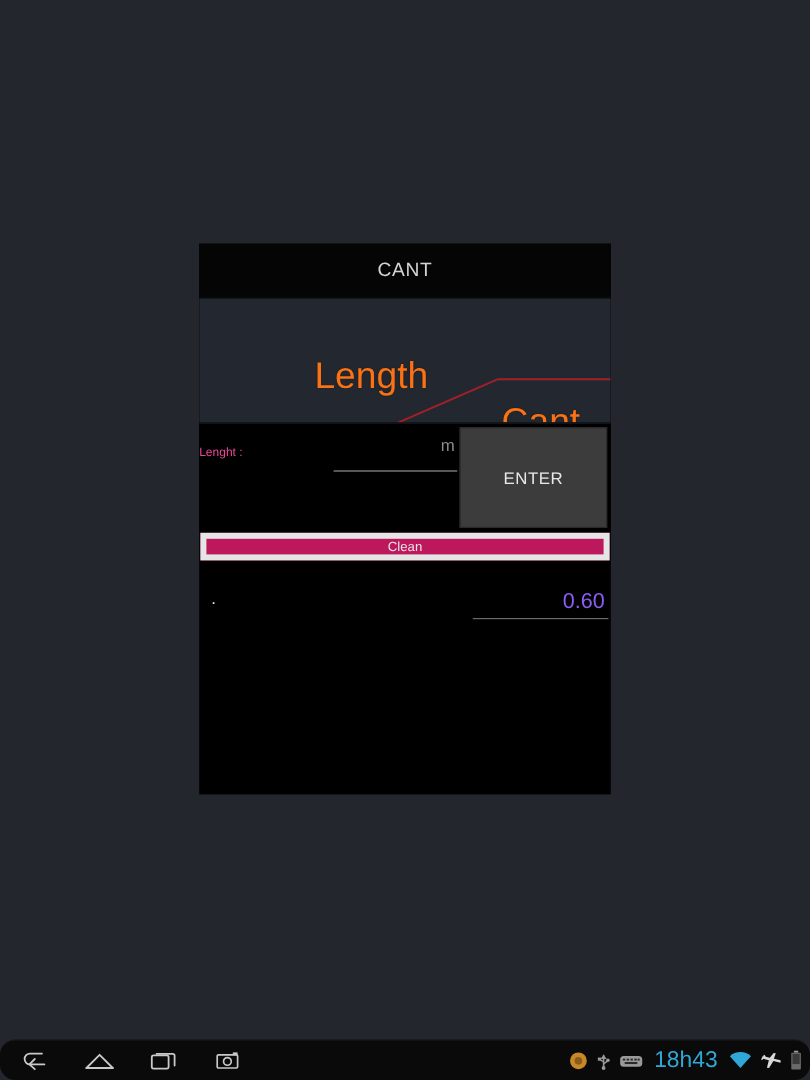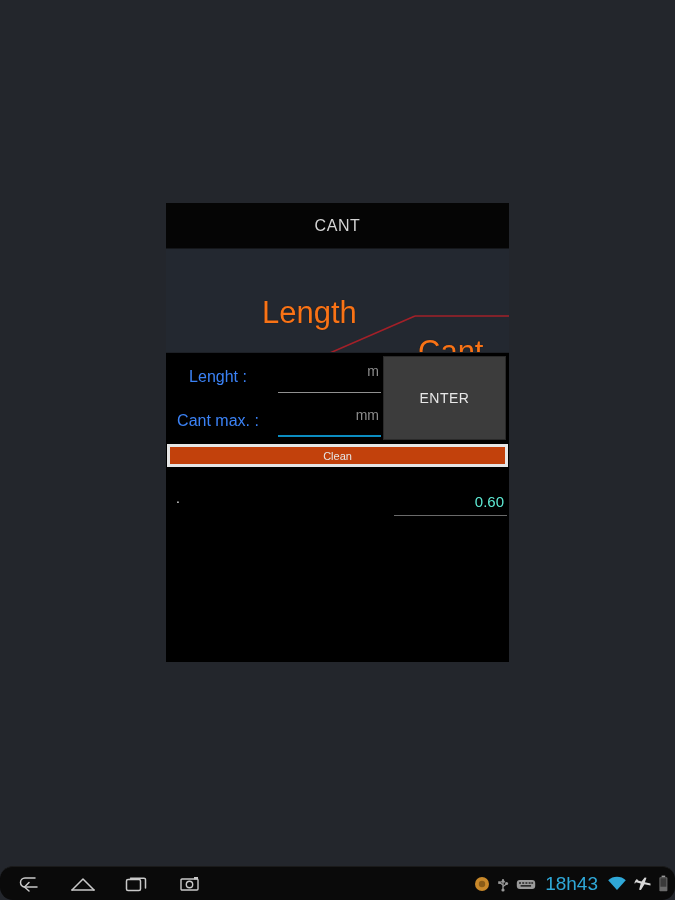--- a/index.html
+++ b/index.html
@@ -81,23 +81,23 @@
     height: 40px;
     display: flex;
     align-items: center;
   }
   .field-row.row-1 { top: 4px; }
   .field-row.row-2 { top: 48px; }
 
   .field-label {
     flex: 0 0 auto;
     width: 112px;
-    text-align: center;
-    color: #3b82f6;
-    font-size: 16px;
+    text-align: left;
+    color: #ec4899;
+    font-size: 10px;
     padding-right: 8px;
     box-sizing: border-box;
   }
   .field-input {
     position: relative;
     flex: 1 1 auto;
     height: 32px;
     display: flex;
     align-items: flex-start;
     justify-content: flex-end;
@@ -137,22 +137,22 @@
     color: #e8e8e8;
     font-size: 14px;
     letter-spacing: 0.5px;
     cursor: pointer;
   }
 
   
   .clean-button {
     margin: 2px 1px 0 1px;
     height: 23px;
-    background: #c2410c;
-    border: 3px solid #e5e5e5;
+    background: #be185d;
+    border: 5px solid #e5e5e5;
     box-sizing: border-box;
     display: flex;
     align-items: center;
     justify-content: center;
     color: #e6e6e6;
     font-size: 11px;
     cursor: pointer;
   }
 
   
@@ -181,22 +181,22 @@
     width: 113px;
     height: 28px;
     display: flex;
     align-items: center;
     justify-content: flex-end;
     border-bottom: 1px solid #6a6a6a;
     padding-right: 3px;
     box-sizing: border-box;
   }
   .result-value {
-    color: #5eead4;
-    font-size: 15px;
+    color: #8b5cf6;
+    font-size: 18px;
     text-align: center;
   }
 
   
   .nav-bar {
     position: absolute;
     left: 0;
     bottom: 0;
     width: 675px;
     height: 34px;
@@ -546,27 +546,20 @@
   <div class="form-panel">
 
     <div class="field-row row-1">
       <span class="field-label">Lenght  :</span>
       <div class="field-input">
         <span class="unit">m</span>
         <div class="field-underline"></div>
       </div>
     </div>
 
-    <div class="field-row row-2">
-      <span class="field-label">Cant max. :</span>
-      <div class="field-input">
-        <span class="unit">mm</span>
-        <div class="field-underline focused"></div>
-      </div>
-    </div>
 
     <div class="enter-button">ENTER</div>
   </div>
 
   <div class="clean-button">Clean</div>
 
   <div class="result-row">
     <span class="result-dot">.</span>
     <div class="result-value-wrap">
       <span class="result-value">0.60</span>

